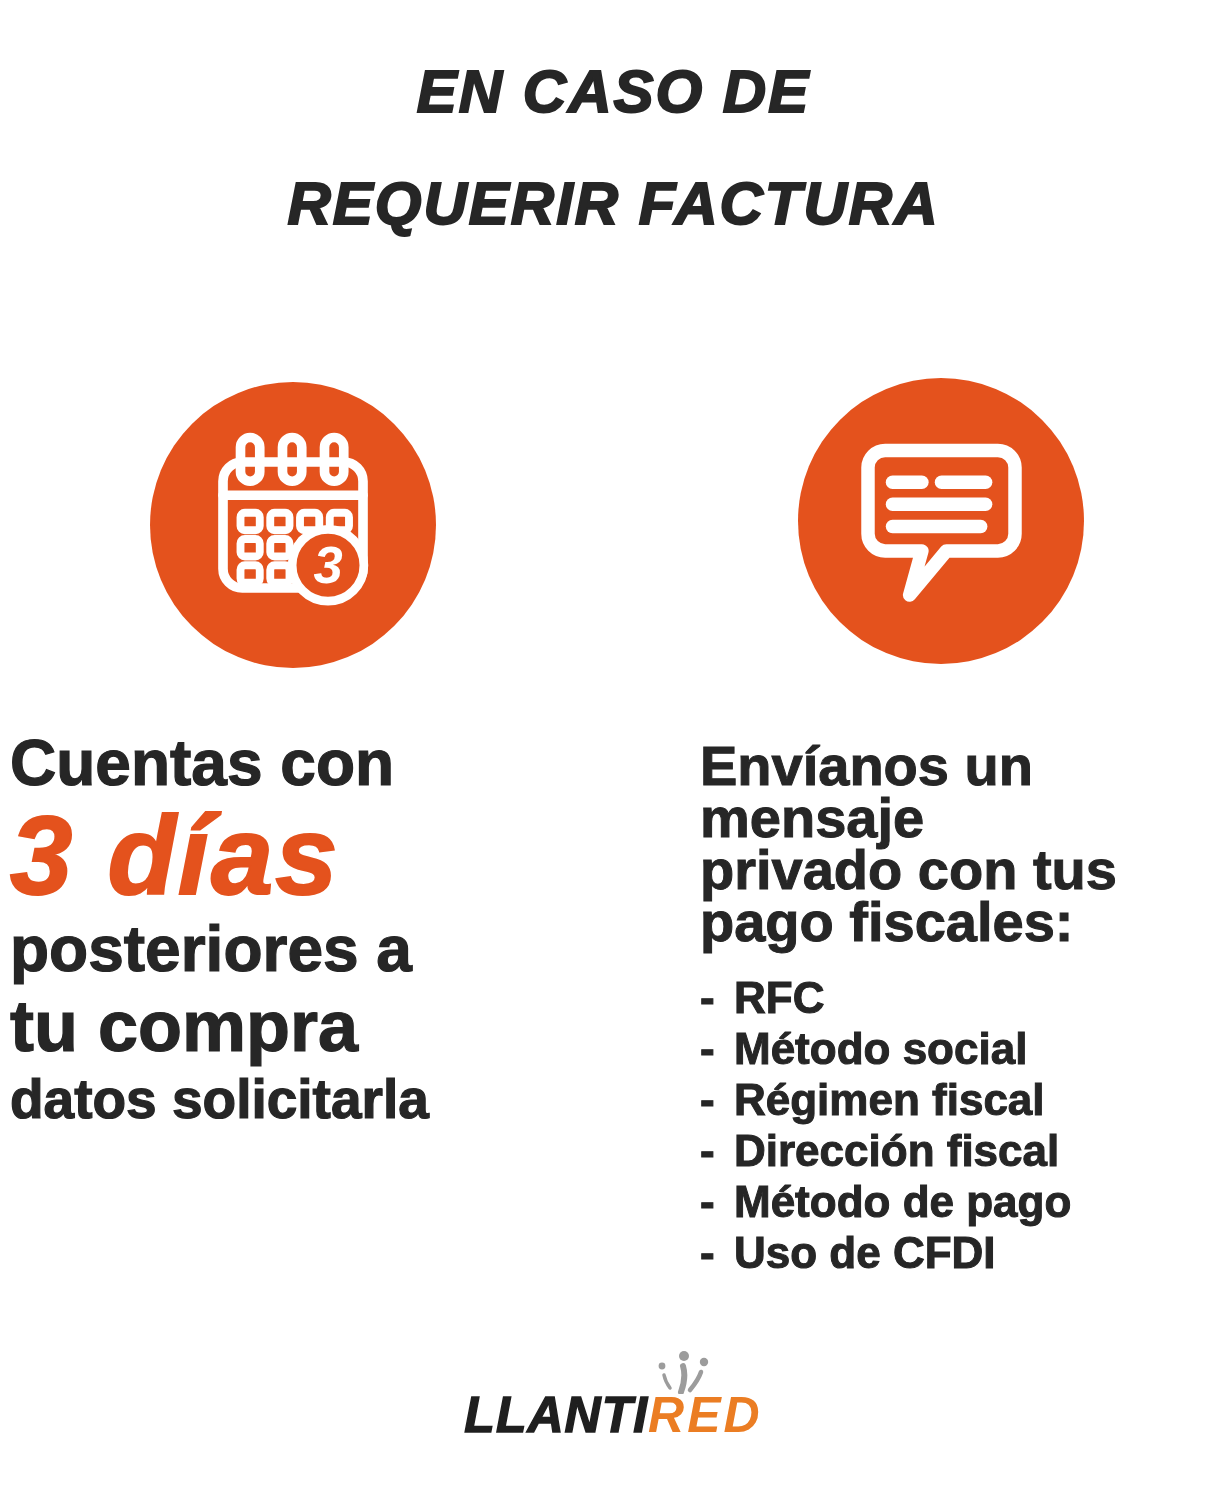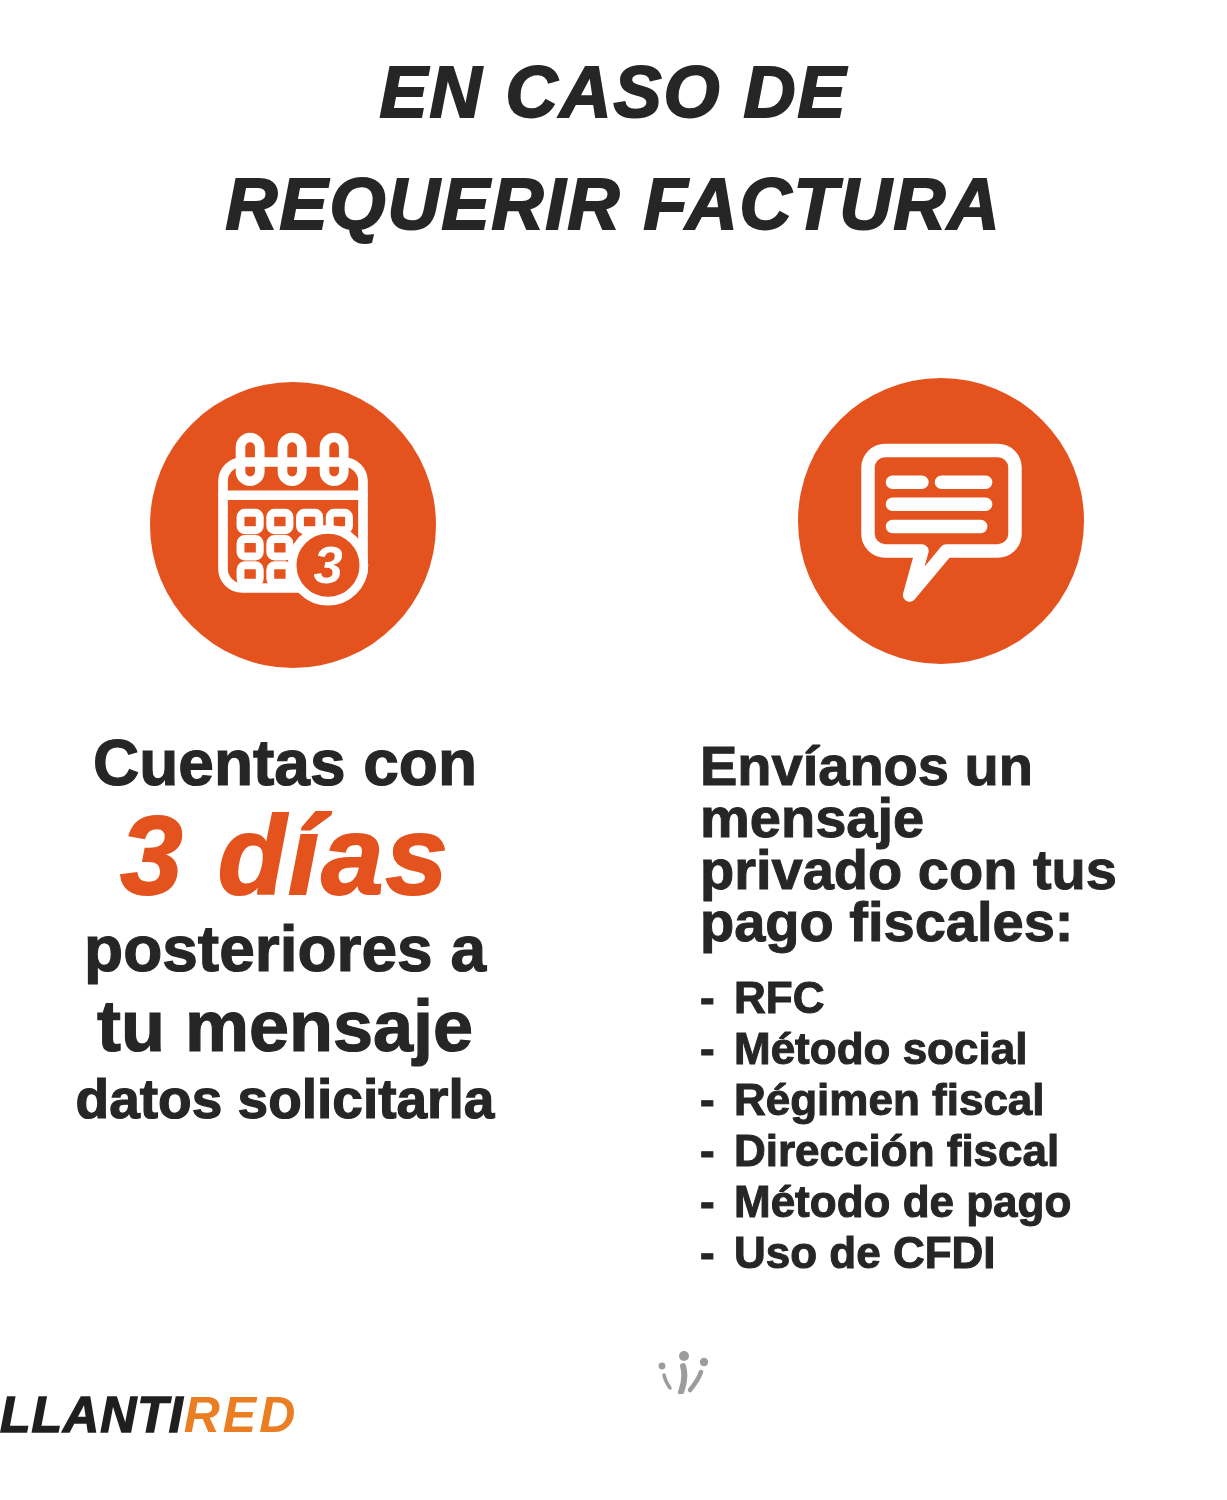--- a/index.html
+++ b/index.html
@@ -19,21 +19,21 @@
 
   
   .title {
     position: absolute;
     top: 36px;
     left: 0;
     width: 100%;
     text-align: center;
     font-style: italic;
     font-weight: 800;
-    font-size: 72px;
+    font-size: 60px;
     line-height: 112px;
     letter-spacing: 2px;
     color: var(--ink, #262626);
     -webkit-text-stroke: 2px currentColor;
   }
 
   
   .icon-circle {
     position: absolute;
     width: 286px;
@@ -47,21 +47,20 @@
   .icon-left  { left: 150px; top: 382px; }
   .icon-right { left: 798px; top: 378px; }
   .icon-circle svg { display: block; }
 
   
   .left-text {
     position: absolute;
     left: 10px;
     top: 726px;
     width: 550px;
-    text-align: center;
     font-weight: 800;
   }
   .lt-line {
     font-size: 64px;
     line-height: 74px;
     -webkit-text-stroke: 1.2px currentColor;
     color: var(--ink, #262626);
   }
   .lt-line.big {
     font-size: 72px;
@@ -115,20 +114,21 @@
   .logo .splash {
     position: absolute;
     left: 648px;
     top: 1348px;
   }
   .wordmark {
     position: absolute;
     left: 0;
     top: 1390px;
     width: 100%;
+    text-align: center;
     font-style: italic;
     font-weight: 800;
     font-size: 50px;
     letter-spacing: 1px;
     line-height: 50px;
   }
   .brand-black {
     color: #1f1f1f;
     -webkit-text-stroke: 1.4px currentColor;
   }
@@ -182,21 +182,21 @@
         <line x1="30" y1="43" x2="68" y2="43"></line>
         <line x1="30" y1="52" x2="66" y2="52"></line>
       </g>
     </svg>
   </div>
 
   <section class="left-text">
     <div class="lt-line">Cuentas con</div>
     <div class="lt-highlight">3 días</div>
     <div class="lt-line">posteriores a</div>
-    <div class="lt-line big">tu mensaje</div>
+    <div class="lt-line big">tu compra</div>
     <div class="lt-line small">datos solicitarla</div>
   </section>
 
   <section class="right-text">
     <div class="rt-intro">
       <div>Envíanos un mensaje</div>
       <div>privado con tus</div>
       <div>pago fiscales:</div>
     </div>
     <ul class="rt-list">

